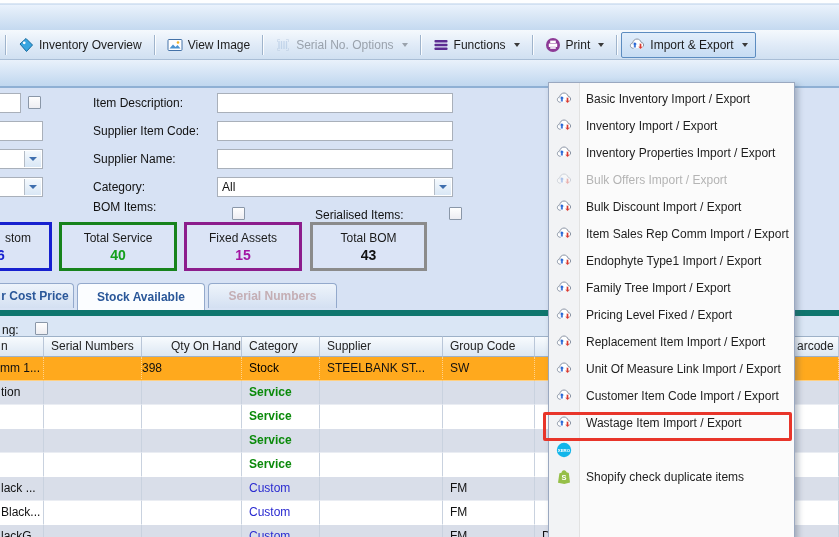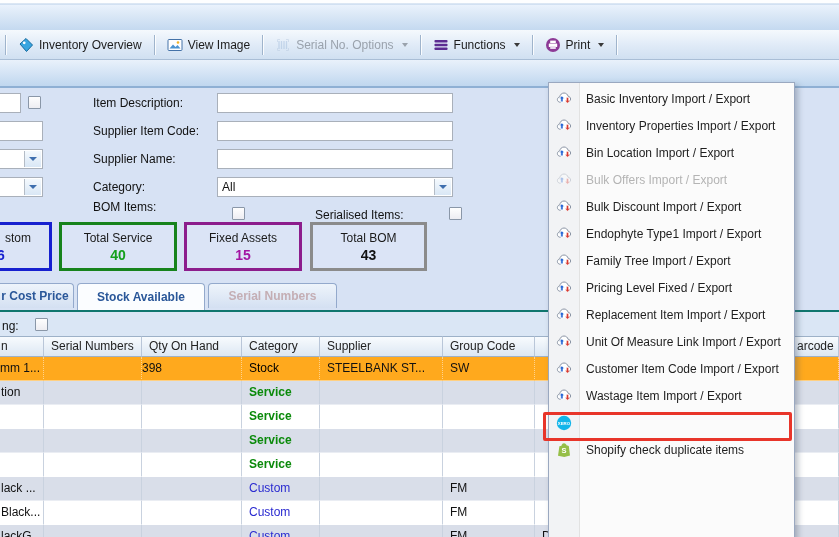--- a/index.html
+++ b/index.html
@@ -42,21 +42,21 @@
     box-sizing:border-box;text-align:center;color:#1a1a1a;overflow:hidden;}
   .sum-label{font-size:12px;margin-top:6px;}
   .sum-value{font-size:14px;font-weight:bold;margin-top:2px;}
   
   .tab{position:absolute;top:283px;height:25px;box-sizing:border-box;border:1px solid #93a9cc;border-bottom:none;
     border-radius:4px 4px 0 0;background:linear-gradient(180deg,#eef4fb,#d4e0f2);
     font-size:12px;font-weight:bold;color:#2a5799;display:flex;align-items:center;justify-content:center;}
   .tab.active{background:#fbfdff;height:27px;z-index:2;}
   .tab.disabled{color:#c4aeb4;}
   
-  .grouping-row{position:absolute;top:310px;left:0;right:0;height:26px;background:#dae6f5;border-top:2px solid #0f766e;}
+  .grouping-row{position:absolute;top:310px;left:0;right:0;height:26px;background:#dae6f5;border-top:6px solid #0f766e;}
   
   .table{position:absolute;top:336px;left:0;right:0;bottom:0;background:#fff;overflow:hidden;}
   .thead{display:flex;height:21px;}
   .th{background:linear-gradient(180deg,#f8fbfe,#dce7f3);border-right:1px solid #b9c6d8;
     border-top:1px solid #9db1c8;border-bottom:1px solid #9db1c8;font-size:12px;color:#222;
     padding-left:7px;line-height:19px;box-sizing:border-box;overflow:hidden;white-space:nowrap;}
   .tr{display:flex;height:24px;}
   .tr.odd{background:#ffffff;}
   .tr.even{background:#d9dee9;}
   .tr.selected{background:#ffa91d;}
@@ -132,20 +132,29 @@
         <span class="icon"><svg width="16" height="16" viewBox="0 0 16 16">
             <circle cx="8" cy="8" r="7" fill="#8d3a96"></circle>
             <rect x="5.2" y="3.6" width="5.6" height="2.4" fill="#fff"></rect>
             <rect x="3.8" y="6.4" width="8.4" height="3.6" rx="0.6" fill="#fff"></rect>
             <rect x="5.2" y="9.2" width="5.6" height="2.8" fill="#e9d9ed"></rect>
           </svg></span>
         <span>Print</span>
         <span class="caret"></span>
       </div>
       <span class="tb-sep"></span>
+      <div class="tb-btn pressed">
+        <span class="icon"><svg width="16" height="16" viewBox="0 0 16 16">
+            <path d="M4.2 11.3 C2.6 11.3 1.4 10.1 1.4 8.6 C1.4 7.2 2.4 6.1 3.8 5.9 C4 3.7 5.8 2 8 2 C10 2 11.7 3.4 12.1 5.3 C13.5 5.4 14.6 6.6 14.6 8 C14.6 9.5 13.4 10.7 11.9 10.7" fill="#fff" stroke="#8a94a4" stroke-width="1" stroke-linecap="round"></path>
+            <path d="M3.4 7.6 L5.9 4.9 L8.4 7.6 L7 7.6 L7 10.8 L4.8 10.8 L4.8 7.6 Z" fill="#2464d4" stroke="#fff" stroke-width="0.5"></path>
+            <path d="M9 9.6 L10.4 9.6 L10.4 6.4 L12.6 6.4 L12.6 9.6 L14 9.6 L11.5 12.3 Z" fill="#d83a30" stroke="#fff" stroke-width="0.5"></path>
+          </svg></span>
+        <span>Import &amp; Export</span>
+        <span class="caret"></span>
+      </div>
     </div>
 
   <div class="band"></div>
 
   <div class="form-panel">
 
     <input class="f-input" style="left: -30px; top: 5px; width: 51px;">
     <span class="cb" style="left:28px;top:8px"></span>
     <input class="f-input" style="left: -30px; top: 33px; width: 73px;">
     <span class="f-select" style="left:-30px;top:61px;width:73px">
@@ -208,21 +217,21 @@
 
   <div class="grouping-row">
     <span class="f-label" style="left:2px;top:7px">ng:</span>
     <span class="cb" style="left:35px;top:6px"></span>
   </div>
 
   <div class="table" id="table">
       <div class="thead">
         <div class="th" style="width: 44px; padding-left: 1px;">n</div>
         <div class="th" style="width: 98px;">Serial Numbers</div>
-        <div class="th" style="width: 100px;">Qty On Hand</div>
+        <div class="th" style="width: 100px; text-align: right;">Qty On Hand</div>
         <div class="th" style="width: 78px;">Category</div>
         <div class="th" style="width: 123px;">Supplier</div>
         <div class="th" style="width: 92px;">Group Code</div>
         <div class="th" style="width: 105px;"></div>
         <div class="th" style="width: 43px;"></div>
         <div class="th" style="width: 97px;"></div>
         <div class="th" style="width: 59px; padding-left: 17px;">arcode</div>
       </div>
       <div class="tr selected">
         <div class="td" style="width: 44px; padding-left: 0;">mm 1...</div>
@@ -330,45 +339,53 @@
             <path d="M9 9.6 L10.4 9.6 L10.4 6.4 L12.6 6.4 L12.6 9.6 L14 9.6 L11.5 12.3 Z" fill="#d83a30" stroke="#fff" stroke-width="0.5"></path>
           </svg></span>
         <span class="mi-label">Basic Inventory Import / Export</span>
       </div>
       <div class="menu-item">
         <span class="icon"><svg width="16" height="16" viewBox="0 0 16 16">
             <path d="M4.2 11.3 C2.6 11.3 1.4 10.1 1.4 8.6 C1.4 7.2 2.4 6.1 3.8 5.9 C4 3.7 5.8 2 8 2 C10 2 11.7 3.4 12.1 5.3 C13.5 5.4 14.6 6.6 14.6 8 C14.6 9.5 13.4 10.7 11.9 10.7" fill="#fff" stroke="#8a94a4" stroke-width="1" stroke-linecap="round"></path>
             <path d="M3.4 7.6 L5.9 4.9 L8.4 7.6 L7 7.6 L7 10.8 L4.8 10.8 L4.8 7.6 Z" fill="#2464d4" stroke="#fff" stroke-width="0.5"></path>
             <path d="M9 9.6 L10.4 9.6 L10.4 6.4 L12.6 6.4 L12.6 9.6 L14 9.6 L11.5 12.3 Z" fill="#d83a30" stroke="#fff" stroke-width="0.5"></path>
           </svg></span>
+        <span class="mi-label">Inventory Import / Export</span>
+      </div>
+      <div class="menu-item">
+        <span class="icon"><svg width="16" height="16" viewBox="0 0 16 16">
+            <path d="M4.2 11.3 C2.6 11.3 1.4 10.1 1.4 8.6 C1.4 7.2 2.4 6.1 3.8 5.9 C4 3.7 5.8 2 8 2 C10 2 11.7 3.4 12.1 5.3 C13.5 5.4 14.6 6.6 14.6 8 C14.6 9.5 13.4 10.7 11.9 10.7" fill="#fff" stroke="#8a94a4" stroke-width="1" stroke-linecap="round"></path>
+            <path d="M3.4 7.6 L5.9 4.9 L8.4 7.6 L7 7.6 L7 10.8 L4.8 10.8 L4.8 7.6 Z" fill="#2464d4" stroke="#fff" stroke-width="0.5"></path>
+            <path d="M9 9.6 L10.4 9.6 L10.4 6.4 L12.6 6.4 L12.6 9.6 L14 9.6 L11.5 12.3 Z" fill="#d83a30" stroke="#fff" stroke-width="0.5"></path>
+          </svg></span>
         <span class="mi-label">Inventory Properties Import / Export</span>
       </div>
-      <div class="menu-item">
-        <span class="icon"><svg width="16" height="16" viewBox="0 0 16 16">
-            <path d="M4.2 11.3 C2.6 11.3 1.4 10.1 1.4 8.6 C1.4 7.2 2.4 6.1 3.8 5.9 C4 3.7 5.8 2 8 2 C10 2 11.7 3.4 12.1 5.3 C13.5 5.4 14.6 6.6 14.6 8 C14.6 9.5 13.4 10.7 11.9 10.7" fill="#fff" stroke="#8a94a4" stroke-width="1" stroke-linecap="round"></path>
-            <path d="M3.4 7.6 L5.9 4.9 L8.4 7.6 L7 7.6 L7 10.8 L4.8 10.8 L4.8 7.6 Z" fill="#2464d4" stroke="#fff" stroke-width="0.5"></path>
-            <path d="M9 9.6 L10.4 9.6 L10.4 6.4 L12.6 6.4 L12.6 9.6 L14 9.6 L11.5 12.3 Z" fill="#d83a30" stroke="#fff" stroke-width="0.5"></path>
-          </svg></span>
-        <span class="mi-label">Bin Location Import / Export</span>
-      </div>
       <div class="menu-item disabled">
         <span class="icon"><svg width="16" height="16" viewBox="0 0 16 16">
             <path d="M4.2 11.3 C2.6 11.3 1.4 10.1 1.4 8.6 C1.4 7.2 2.4 6.1 3.8 5.9 C4 3.7 5.8 2 8 2 C10 2 11.7 3.4 12.1 5.3 C13.5 5.4 14.6 6.6 14.6 8 C14.6 9.5 13.4 10.7 11.9 10.7" fill="#fff" stroke="#8a94a4" stroke-width="1" stroke-linecap="round"></path>
             <path d="M3.4 7.6 L5.9 4.9 L8.4 7.6 L7 7.6 L7 10.8 L4.8 10.8 L4.8 7.6 Z" fill="#2464d4" stroke="#fff" stroke-width="0.5"></path>
             <path d="M9 9.6 L10.4 9.6 L10.4 6.4 L12.6 6.4 L12.6 9.6 L14 9.6 L11.5 12.3 Z" fill="#d83a30" stroke="#fff" stroke-width="0.5"></path>
           </svg></span>
         <span class="mi-label">Bulk Offers Import / Export</span>
       </div>
       <div class="menu-item">
         <span class="icon"><svg width="16" height="16" viewBox="0 0 16 16">
             <path d="M4.2 11.3 C2.6 11.3 1.4 10.1 1.4 8.6 C1.4 7.2 2.4 6.1 3.8 5.9 C4 3.7 5.8 2 8 2 C10 2 11.7 3.4 12.1 5.3 C13.5 5.4 14.6 6.6 14.6 8 C14.6 9.5 13.4 10.7 11.9 10.7" fill="#fff" stroke="#8a94a4" stroke-width="1" stroke-linecap="round"></path>
             <path d="M3.4 7.6 L5.9 4.9 L8.4 7.6 L7 7.6 L7 10.8 L4.8 10.8 L4.8 7.6 Z" fill="#2464d4" stroke="#fff" stroke-width="0.5"></path>
             <path d="M9 9.6 L10.4 9.6 L10.4 6.4 L12.6 6.4 L12.6 9.6 L14 9.6 L11.5 12.3 Z" fill="#d83a30" stroke="#fff" stroke-width="0.5"></path>
           </svg></span>
         <span class="mi-label">Bulk Discount Import / Export</span>
+      </div>
+      <div class="menu-item">
+        <span class="icon"><svg width="16" height="16" viewBox="0 0 16 16">
+            <path d="M4.2 11.3 C2.6 11.3 1.4 10.1 1.4 8.6 C1.4 7.2 2.4 6.1 3.8 5.9 C4 3.7 5.8 2 8 2 C10 2 11.7 3.4 12.1 5.3 C13.5 5.4 14.6 6.6 14.6 8 C14.6 9.5 13.4 10.7 11.9 10.7" fill="#fff" stroke="#8a94a4" stroke-width="1" stroke-linecap="round"></path>
+            <path d="M3.4 7.6 L5.9 4.9 L8.4 7.6 L7 7.6 L7 10.8 L4.8 10.8 L4.8 7.6 Z" fill="#2464d4" stroke="#fff" stroke-width="0.5"></path>
+            <path d="M9 9.6 L10.4 9.6 L10.4 6.4 L12.6 6.4 L12.6 9.6 L14 9.6 L11.5 12.3 Z" fill="#d83a30" stroke="#fff" stroke-width="0.5"></path>
+          </svg></span>
+        <span class="mi-label">Item Sales Rep Comm Import / Export</span>
       </div>
       <div class="menu-item">
         <span class="icon"><svg width="16" height="16" viewBox="0 0 16 16">
             <path d="M4.2 11.3 C2.6 11.3 1.4 10.1 1.4 8.6 C1.4 7.2 2.4 6.1 3.8 5.9 C4 3.7 5.8 2 8 2 C10 2 11.7 3.4 12.1 5.3 C13.5 5.4 14.6 6.6 14.6 8 C14.6 9.5 13.4 10.7 11.9 10.7" fill="#fff" stroke="#8a94a4" stroke-width="1" stroke-linecap="round"></path>
             <path d="M3.4 7.6 L5.9 4.9 L8.4 7.6 L7 7.6 L7 10.8 L4.8 10.8 L4.8 7.6 Z" fill="#2464d4" stroke="#fff" stroke-width="0.5"></path>
             <path d="M9 9.6 L10.4 9.6 L10.4 6.4 L12.6 6.4 L12.6 9.6 L14 9.6 L11.5 12.3 Z" fill="#d83a30" stroke="#fff" stroke-width="0.5"></path>
           </svg></span>
         <span class="mi-label">Endophyte Type1 Import / Export</span>
       </div>
       <div class="menu-item">

